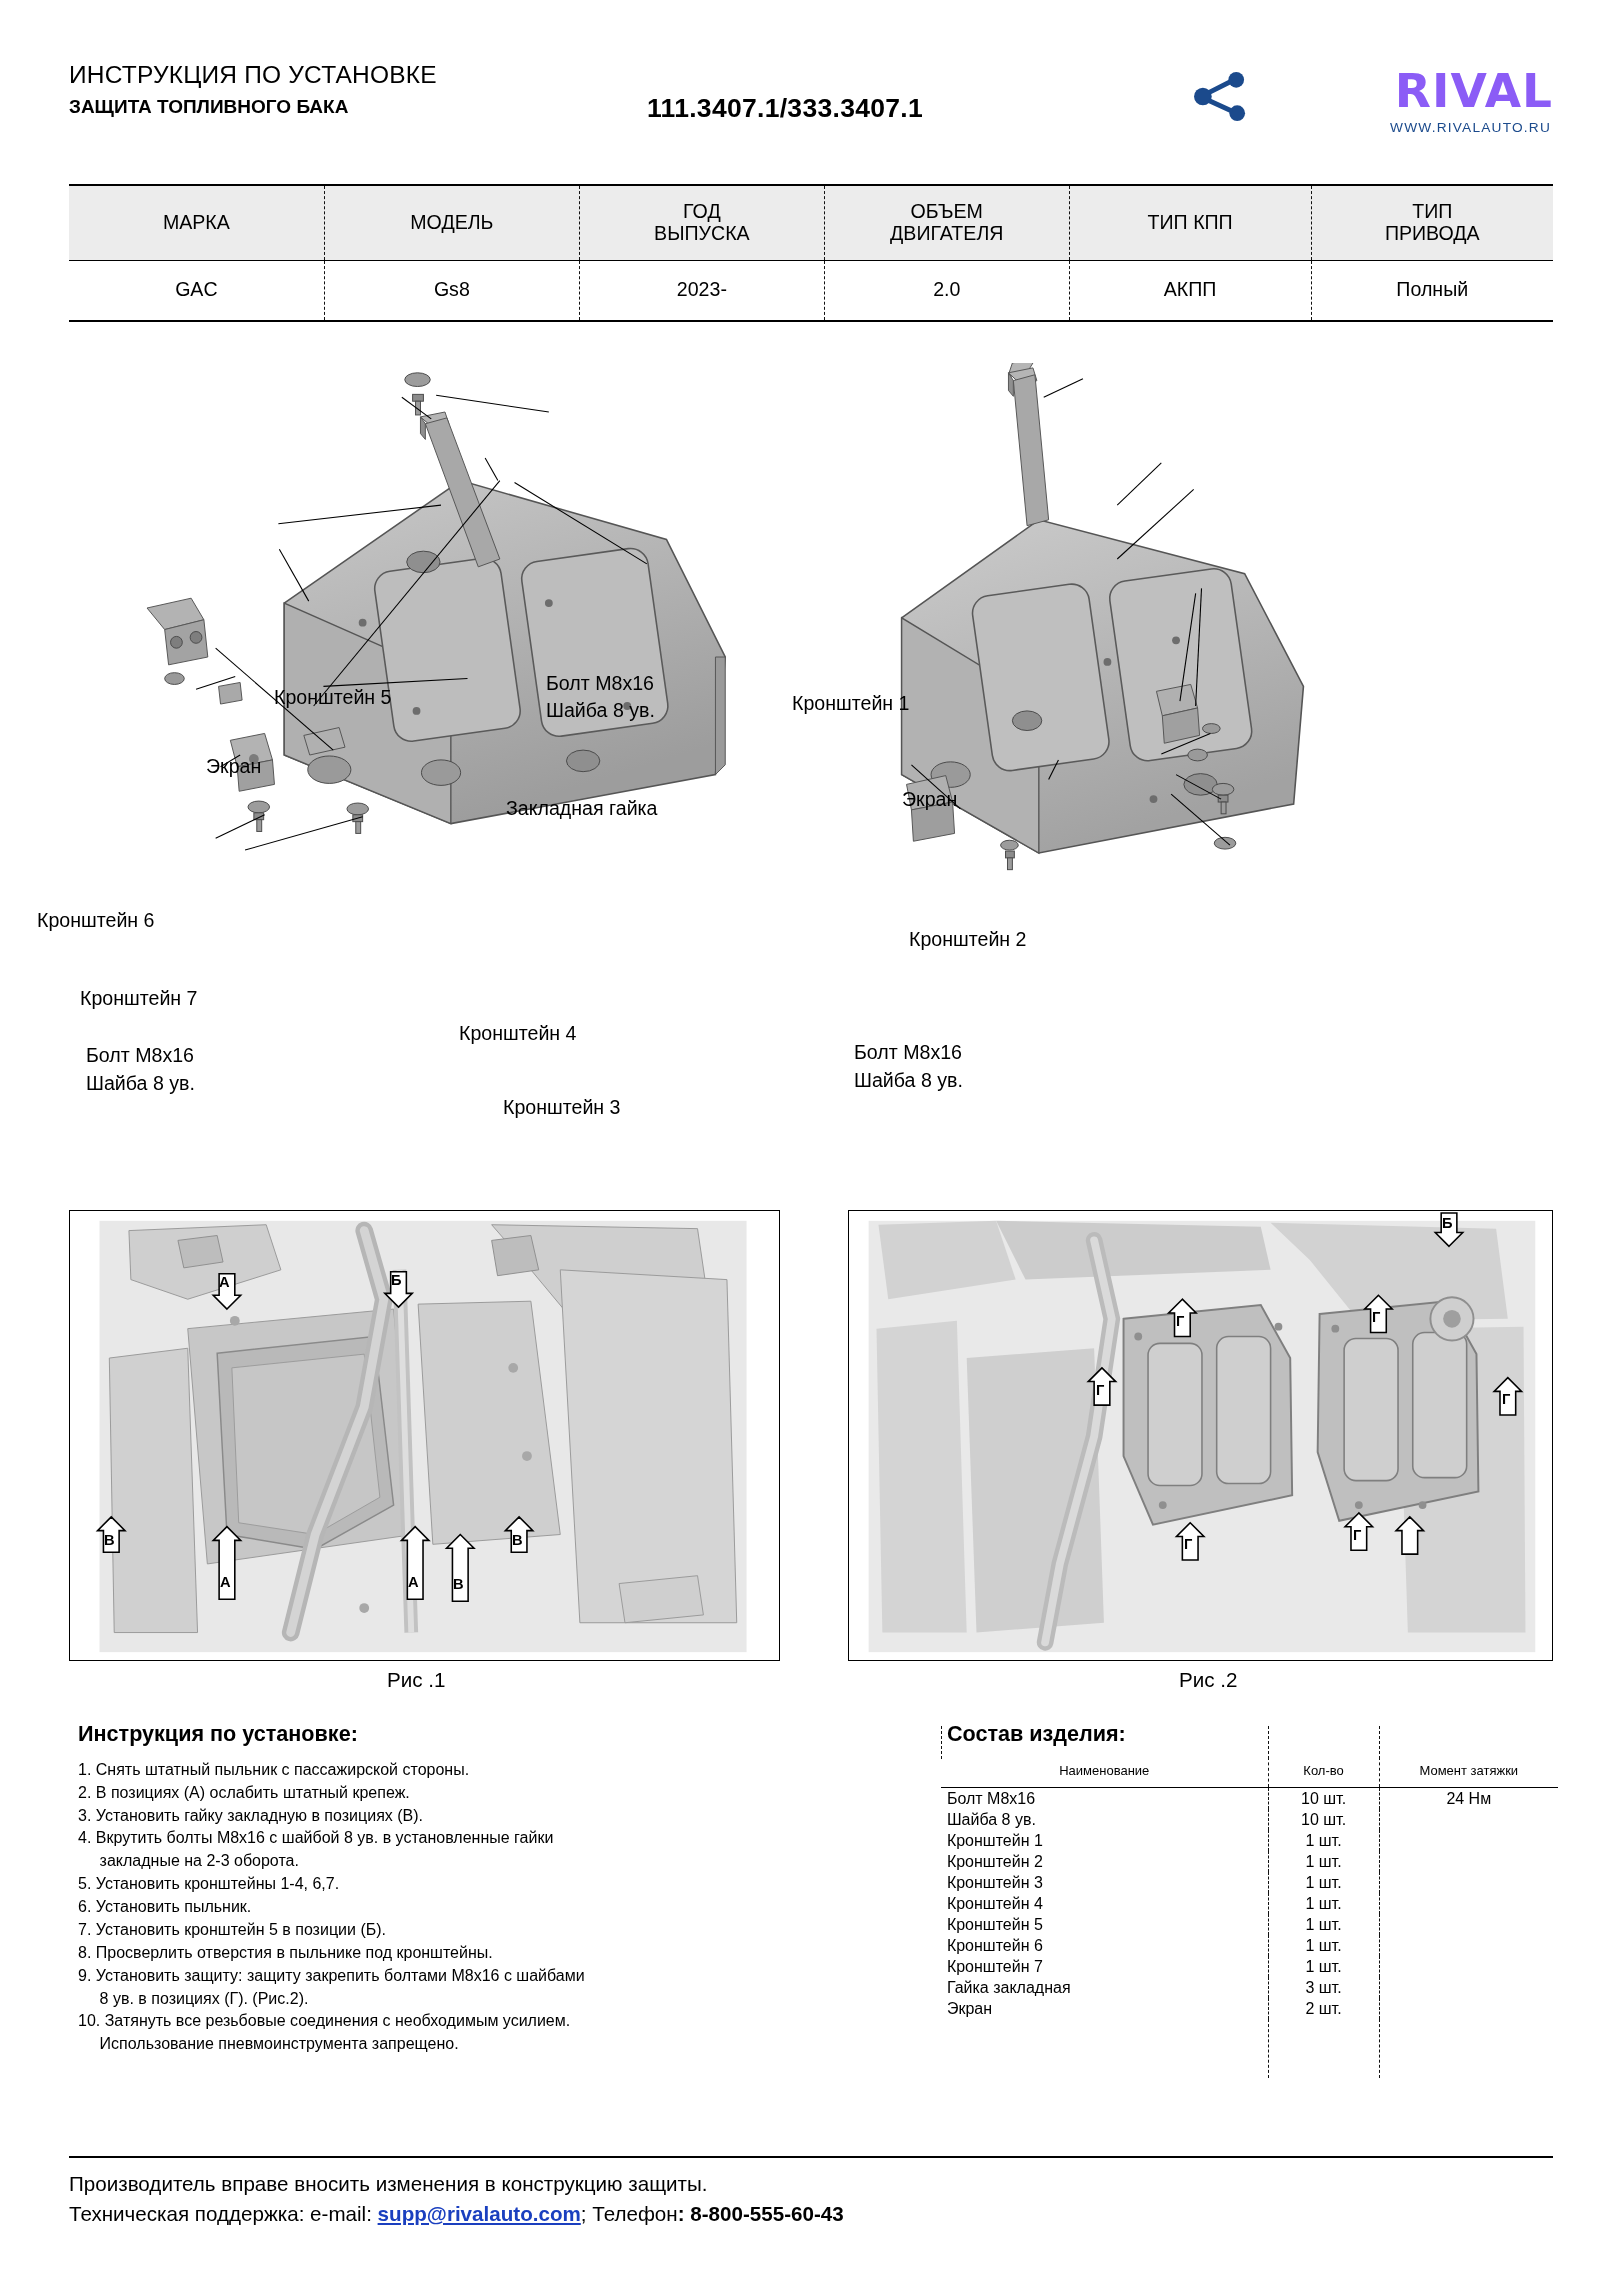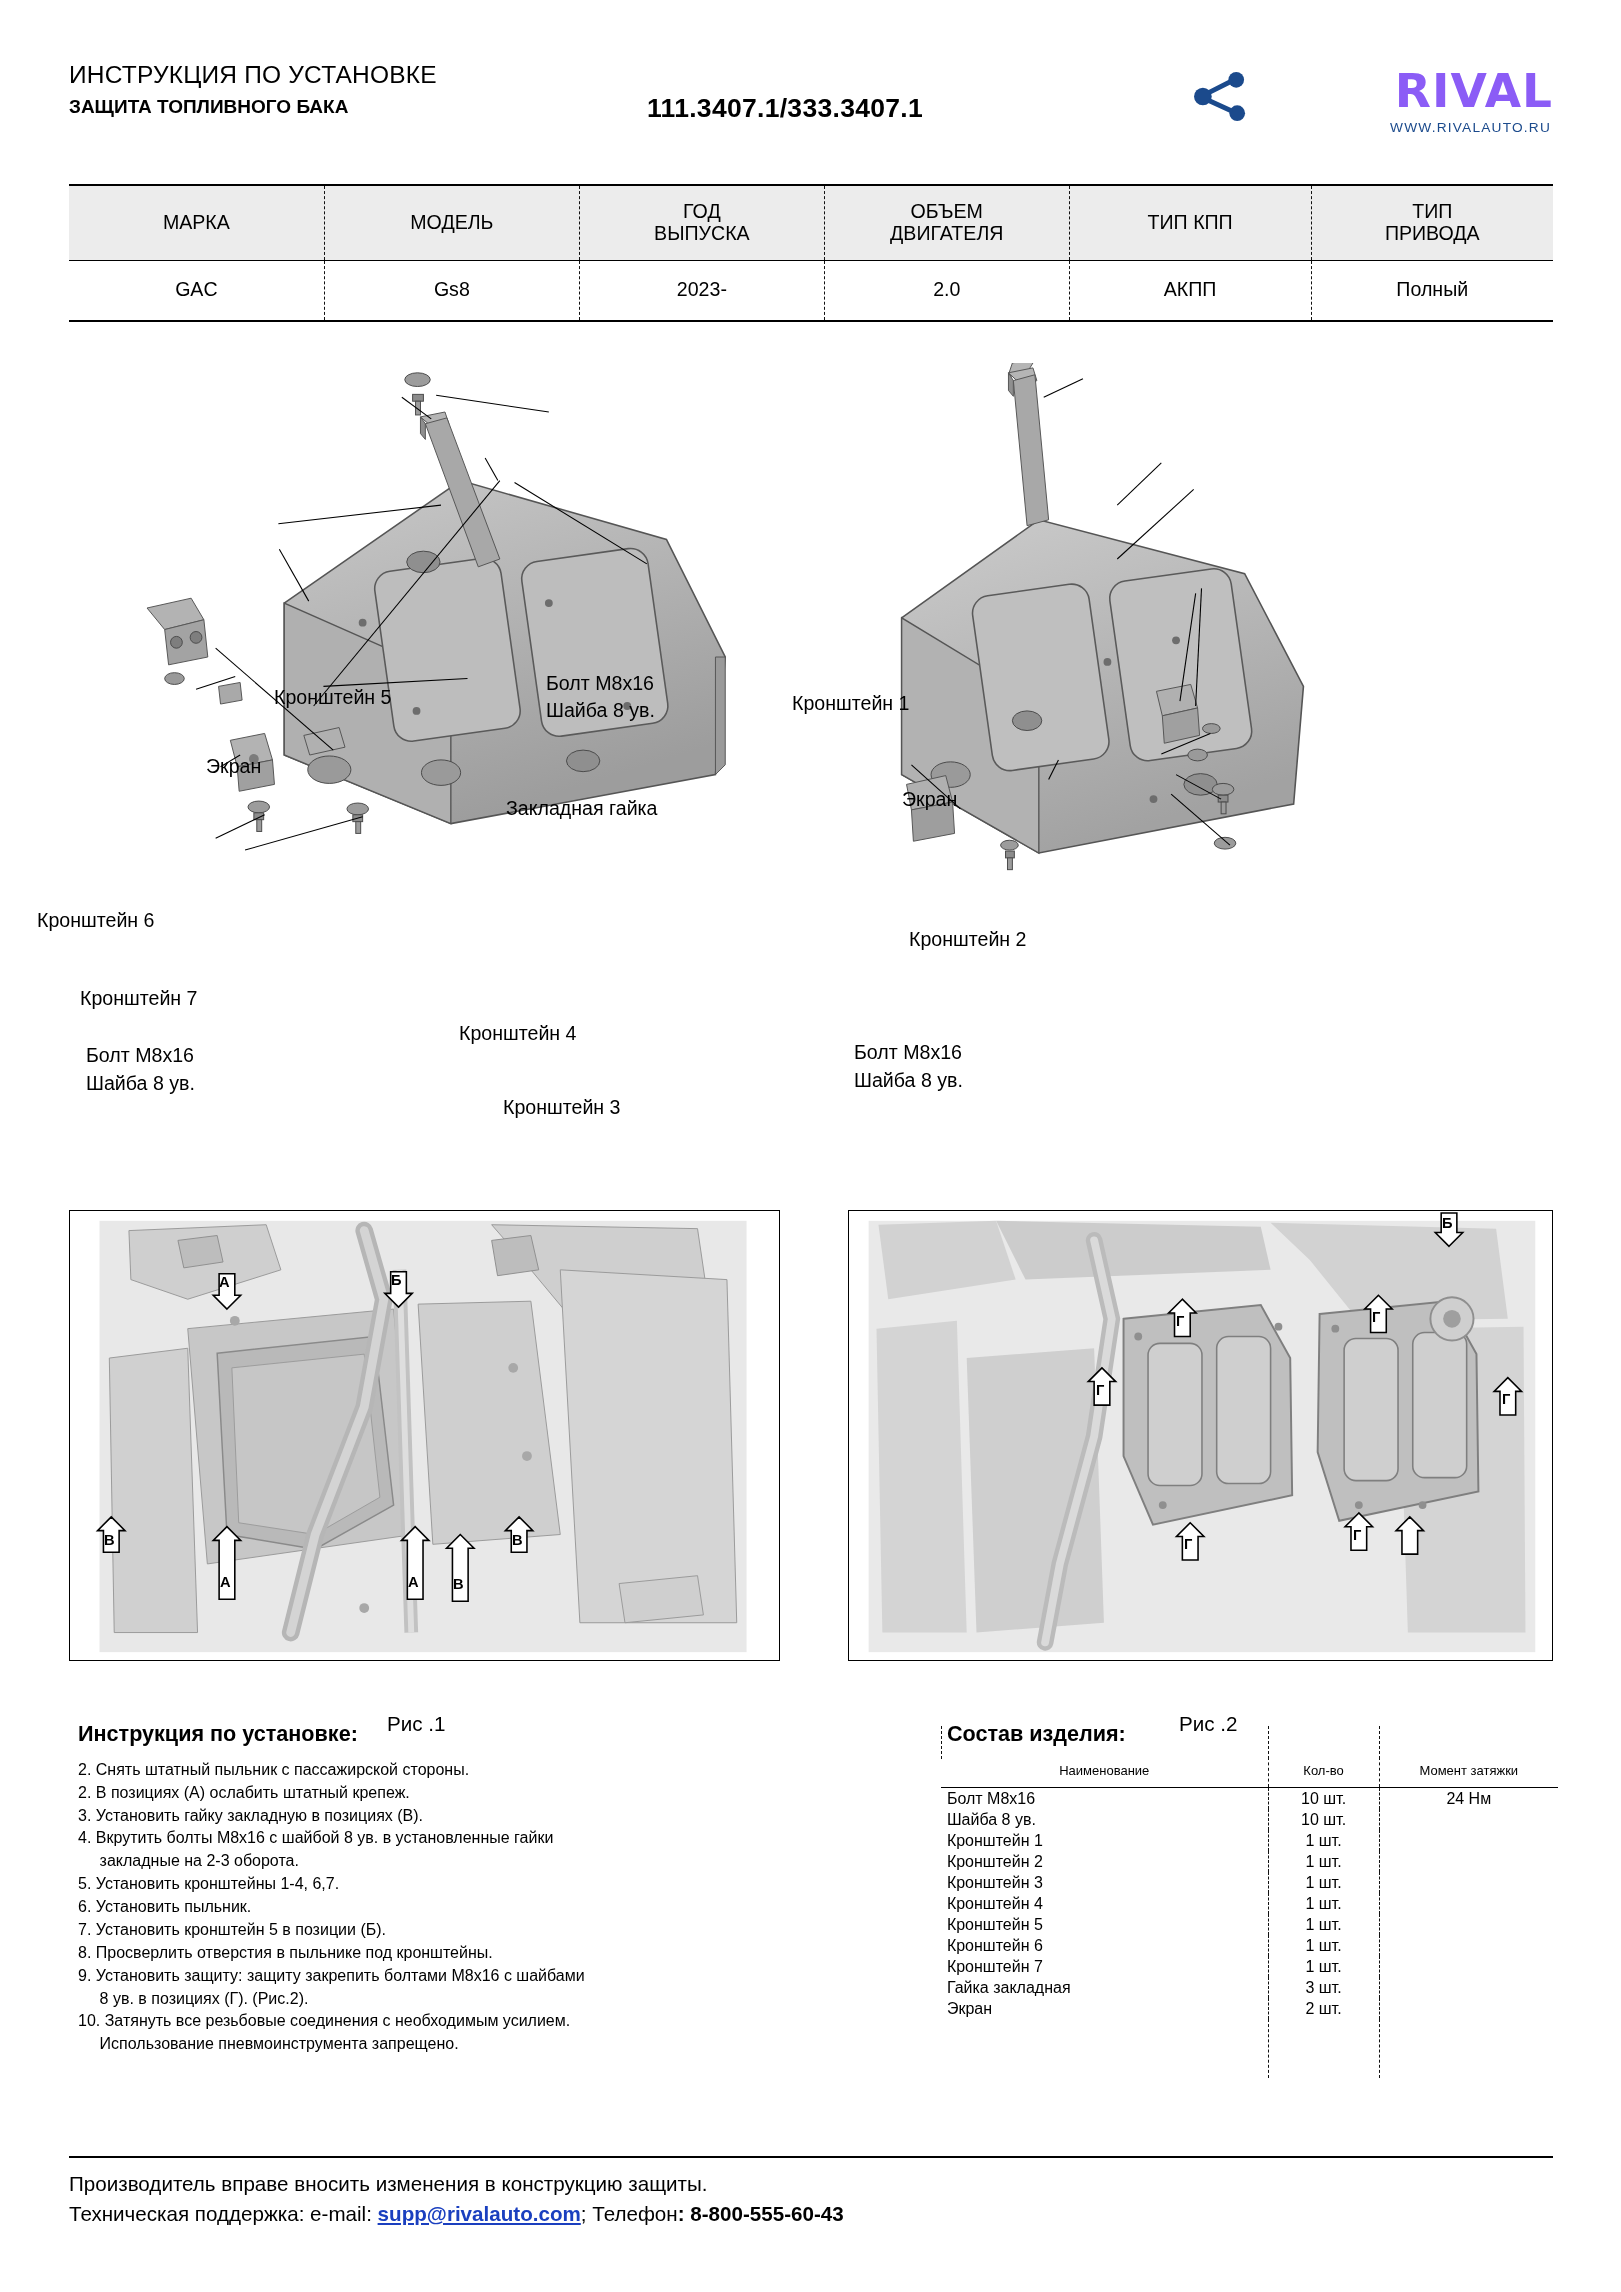--- a/index.html
+++ b/index.html
@@ -47,21 +47,21 @@
   
   .diagram { position:absolute; left:39px; top:363px; width:1543px; height:784px; }
   .diagram svg { display:block; }
   .dlabel { position:absolute; font-size:19.6px; white-space:nowrap; }
 
   
   .figs { position:absolute; left:69px; top:1210px; width:1484px; height:470px; }
   .fig { position:absolute; top:0; height:451px; border:1px solid #000; background:#fff; overflow:hidden; }
   .fig1 { left:0; width:711px; }
   .fig2 { left:779px; width:705px; }
-  .figcap { position:absolute; top:1668px; font-size:20.6px;margin-top:44px; }
+  .figcap { position:absolute; top:1668px; font-size:20.6px; }
   .figcap1 { left:387px; }
   .figcap2 { left:1179px; }
 
   
   .inst { position:absolute; left:78px; top:1721px; width:804px; }
   .inst h3 { font-size:21.6px; font-weight:bold; margin:0 0 11.8px 0; }
   .inst ol { margin:0; padding:0; list-style:none; }
   .inst li { font-size:16px; line-height:1.43; margin-bottom:0px; padding-left:0; }
   .inst li .sub { display:block; padding-left:21.6px; }
 
@@ -431,21 +431,21 @@
       <div class="tag" style="left:504px; top:316px;">Г</div>
     </div>
   </div>
 
   <div class="figcap figcap1">Рис .1</div>
   <div class="figcap figcap2">Рис .2</div>
 
   <div class="inst">
     <h3>Инструкция по установке:</h3>
     <ol>
-      <li>2. Снять штатный пыльник с пассажирской стороны.</li>
+      <li>1. Снять штатный пыльник с пассажирской стороны.</li>
       <li>2. В позициях (А) ослабить штатный крепеж.</li>
       <li>3. Установить гайку закладную в позициях (В).</li>
       <li>4. Вкрутить болты М8х16 с шайбой 8 ув. в установленные гайки</li>
       <li class="sub-row">
           <span class="sub">закладные на 2-3 оборота.</span>
         </li>
       <li>5. Установить кронштейны 1-4, 6,7.</li>
       <li>6. Установить пыльник.</li>
       <li>7. Установить кронштейн 5 в позиции (Б).</li>
       <li>8. Просверлить отверстия в пыльнике под кронштейны.</li>

